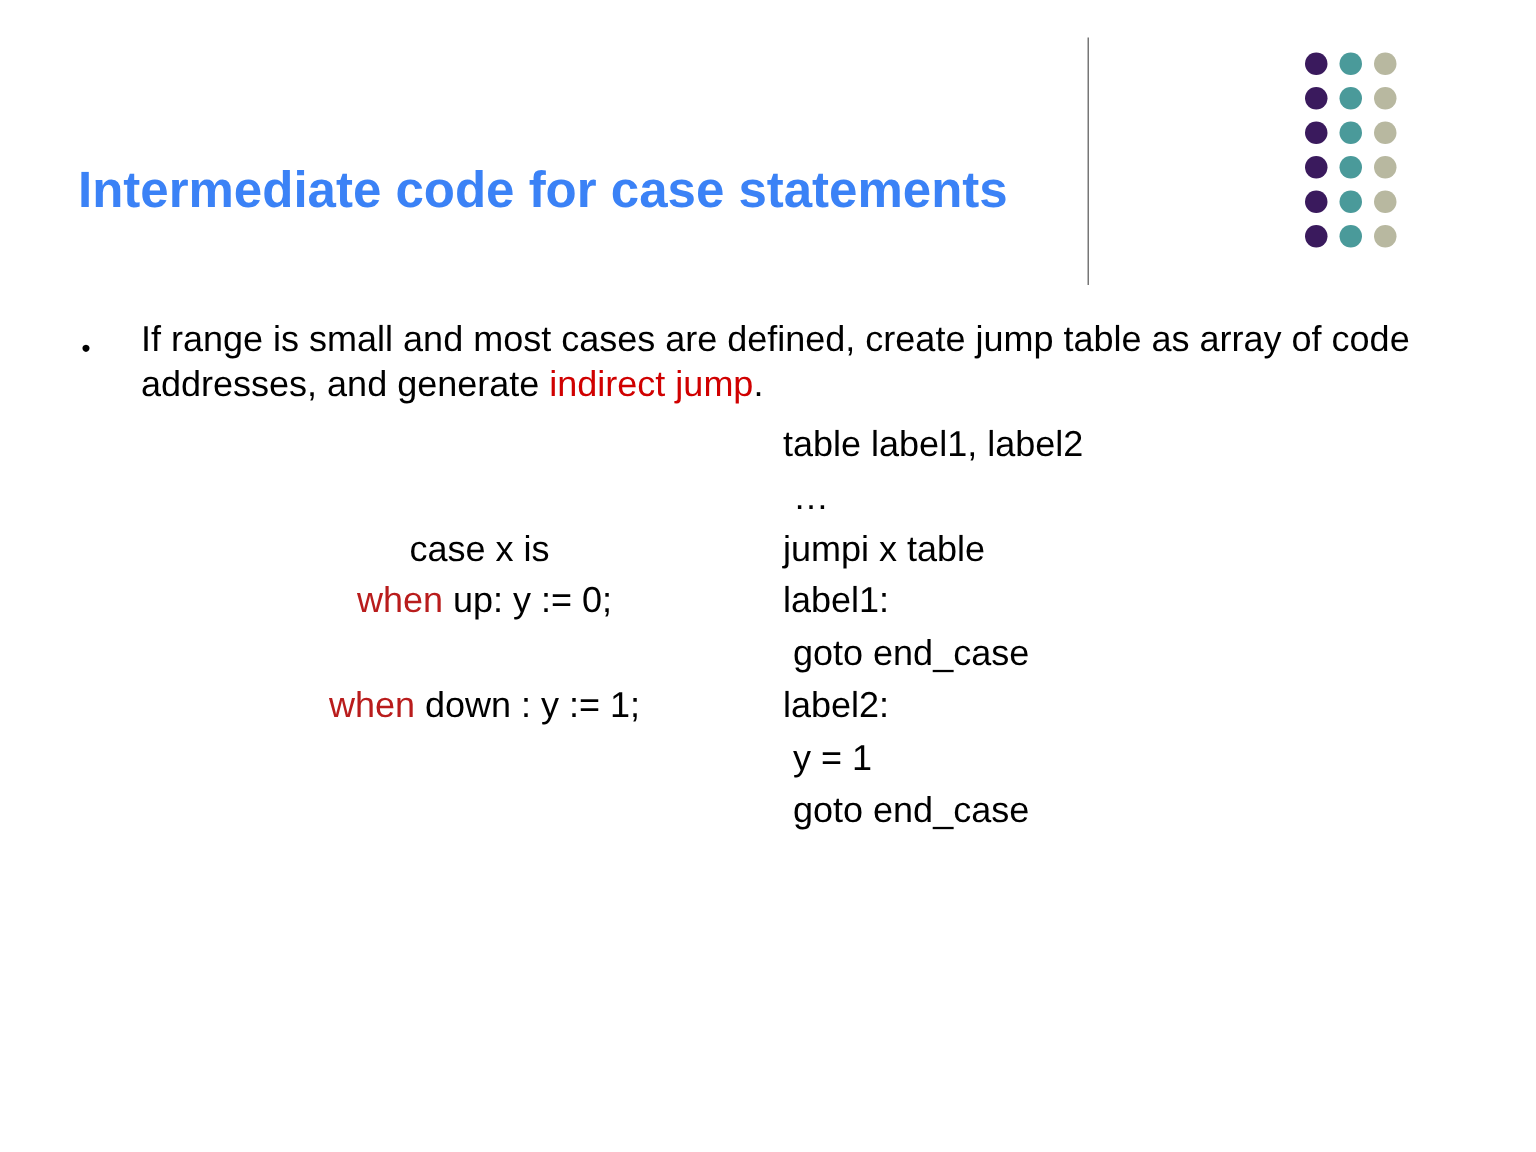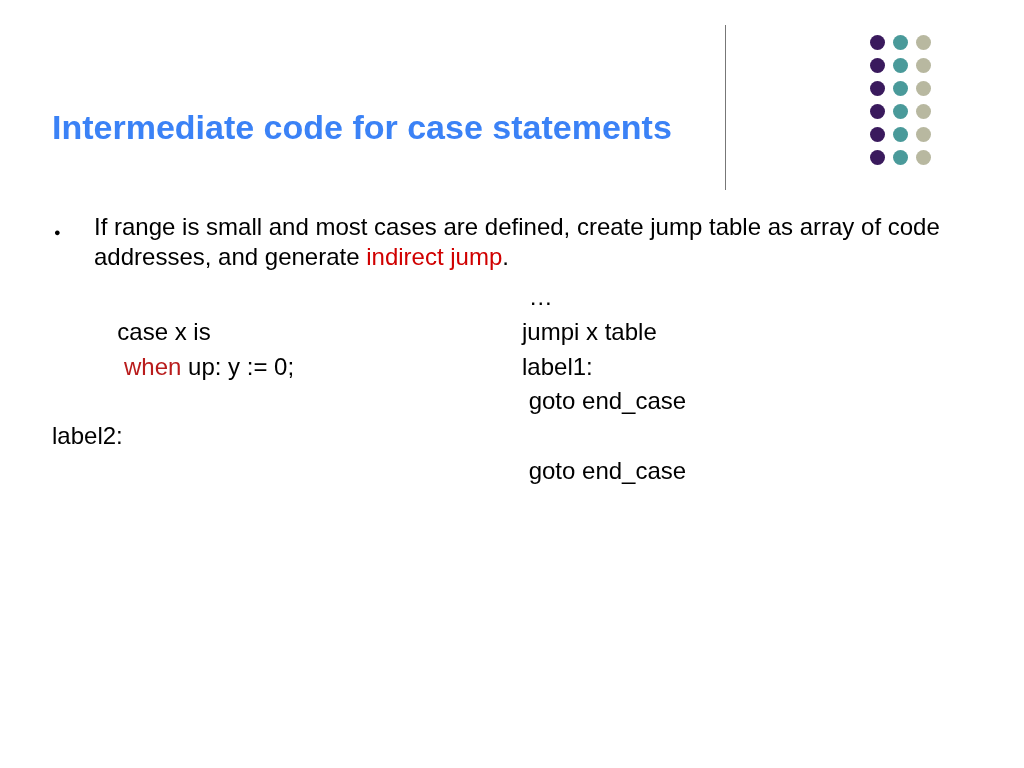--- a/index.html
+++ b/index.html
@@ -68,20 +68,21 @@
   .codeblock {
     margin-top: 8px;
     font-size: 24px;
     line-height: 1.45;
   }
   .row { display: flex; }
   .colL {
     width: 470px;
     padding-left: 52px;
     white-space: pre;
+    text-align: center;
   }
   .colR {
     flex: 1;
     white-space: pre;
   }
 </style>
 </head>
 <body>
 
 <div class="vline"></div>
@@ -125,39 +126,45 @@
   <div class="bullet-row">
     <div class="bullet-mark"></div>
     <div class="bullet-text">
       <span>If range is small and most cases are defined, create jump table as array of code addresses,  and generate </span><span class="red">indirect jump</span><span>.</span>
     </div>
   </div>
 
   <div class="codeblock">
     <div class="row">
         <div class="colL"></div>
+        <div class="colR">table label1, label2</div>
       </div>
     <div class="row">
         <div class="colL"></div>
         <div class="colR"> …</div>
       </div>
     <div class="row">
         <div class="colL">  case x is</div>
         <div class="colR">jumpi x table</div>
       </div>
     <div class="row">
         <div class="colL"><span>   </span><span class="blue">when</span><span> up: y := 0;</span></div>
         <div class="colR">label1:</div>
       </div>
     <div class="row">
         <div class="colL"></div>
         <div class="colR"> goto end_case</div>
       </div>
     <div class="row">
+        <div class="colL"><span>   </span><span class="blue">when</span><span> down : y := 1;</span></div>
         <div class="colR">label2:</div>
+      </div>
+    <div class="row">
+        <div class="colL"></div>
+        <div class="colR"> y = 1</div>
       </div>
     <div class="row">
         <div class="colL"></div>
         <div class="colR"> goto end_case</div>
       </div>
     <div class="row">
       </div>
   </div>
 </div>
 

